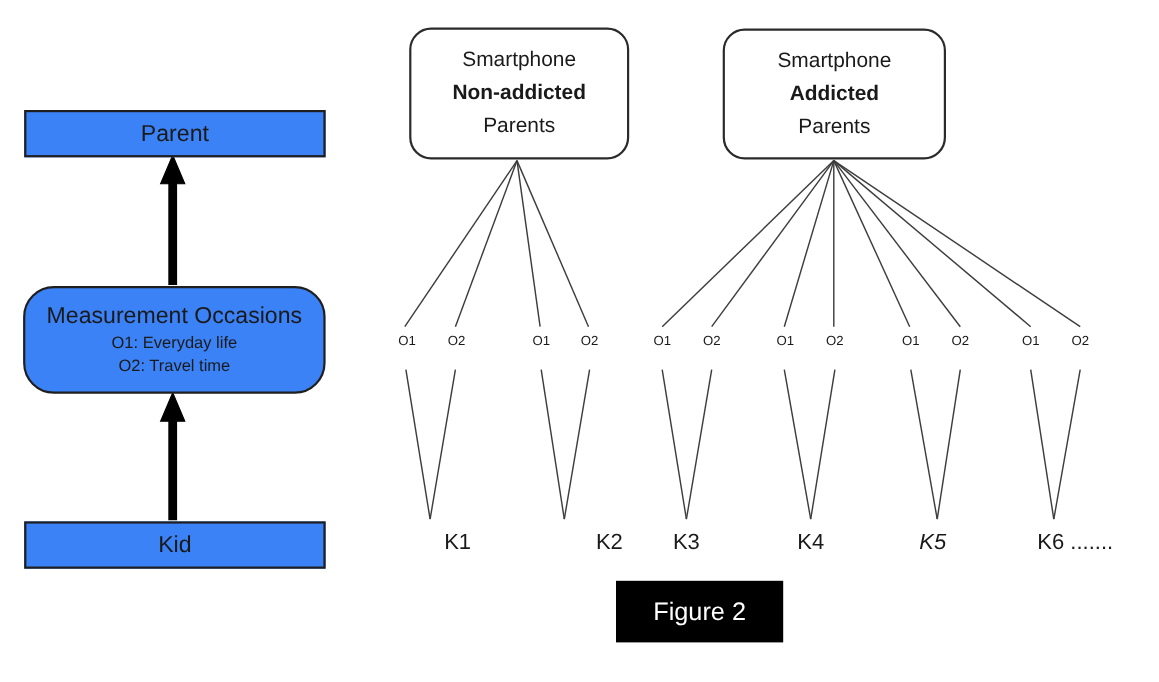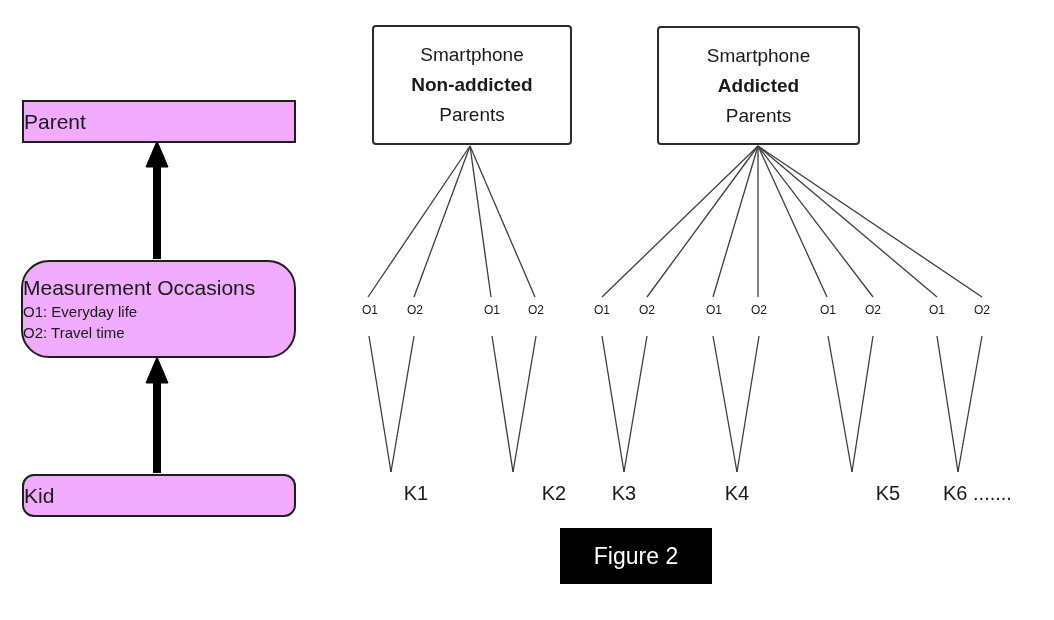--- a/index.html
+++ b/index.html
@@ -13,34 +13,34 @@
     overflow: hidden;
   }
   svg.lines {
     position: absolute;
     left: 0; top: 0;
     width: 1054px; height: 620px;
   }
   .rect-box {
     position: absolute;
     border: 2px solid #1f1f1f;
-    background: #f0abfc;
+    background: #3b82f6;
     display: flex;
     flex-direction: column;
-    align-items: flex-start;
+    align-items: center;
     justify-content: center;
     text-align: center;
     box-sizing: border-box;
   }
   .rect-box .big { font-size: 21px; line-height: 26px; }
   .rect-box .small { font-size: 15px; line-height: 21px; }
   .round-box {
     position: absolute;
     border: 2px solid #2b2b2b;
-    border-radius: 4px;
+    border-radius: 20px;
     background: #ffffff;
     display: flex;
     flex-direction: column;
     align-items: center;
     justify-content: center;
     text-align: center;
     box-sizing: border-box;
     font-size: 19px;
     line-height: 30px;
   }
@@ -124,21 +124,21 @@
   <div class="rect-box" style="left:22px; top:100px; width:274px; height:43px;">
     <span class="big">Parent</span>
   </div>
 
   <div class="rect-box" style="left:21px; top:260px; width:275px; height:98px;border-radius:28px;">
     <span class="big">Measurement Occasions</span>
     <span class="small">O1: Everyday life</span>
     <span class="small">O2: Travel time</span>
   </div>
 
-  <div class="rect-box" style="left:22px; top:474px; width:274px; height:43px;border-radius:12px;">
+  <div class="rect-box" style="left:22px; top:474px; width:274px; height:43px;">
     <span class="big">Kid</span>
   </div>
 
   <div class="round-box" style="left:372px; top:25px; width:200px; height:120px;">
     <span>Smartphone</span>
     <span class="bold">Non-addicted</span>
     <span>Parents</span>
   </div>
 
   <div class="round-box" style="left:657px; top:26px; width:203px; height:119px;">
@@ -157,20 +157,20 @@
   <span class="o-label" style="left:759px; top:303px;">O2</span>
   <span class="o-label" style="left:828px; top:303px;">O1</span>
   <span class="o-label" style="left:873px; top:303px;">O2</span>
   <span class="o-label" style="left:937px; top:303px;">O1</span>
   <span class="o-label" style="left:982px; top:303px;">O2</span>
 
   <span class="k-label" style="left:391px; top:482px;margin-left:25px;">K1</span>
   <span class="k-label" style="left:513px; top:482px;margin-left:41px;">K2</span>
   <span class="k-label" style="left:624px; top:482px;">K3</span>
   <span class="k-label" style="left:737px; top:482px;">K4</span>
-  <span class="k-label" style="left:888px; top:482px;">K5</span>
+  <span class="k-label" style="left:848px; top:482px;font-style:italic;">K5</span>
   <span class="k-label left-anchored" style="left:943px; top:482px;text-align:right;">K6 .......</span>
 
   <div class="caption">
     <span>Figure 2</span>
   </div>
 
 </div>
 
 </body></html>

